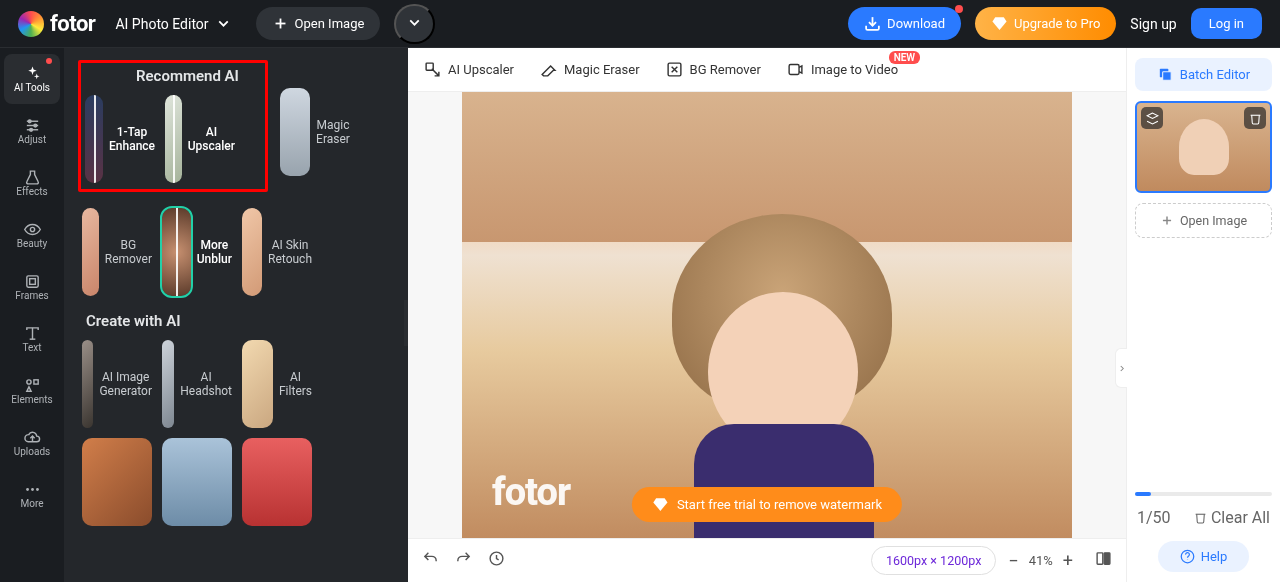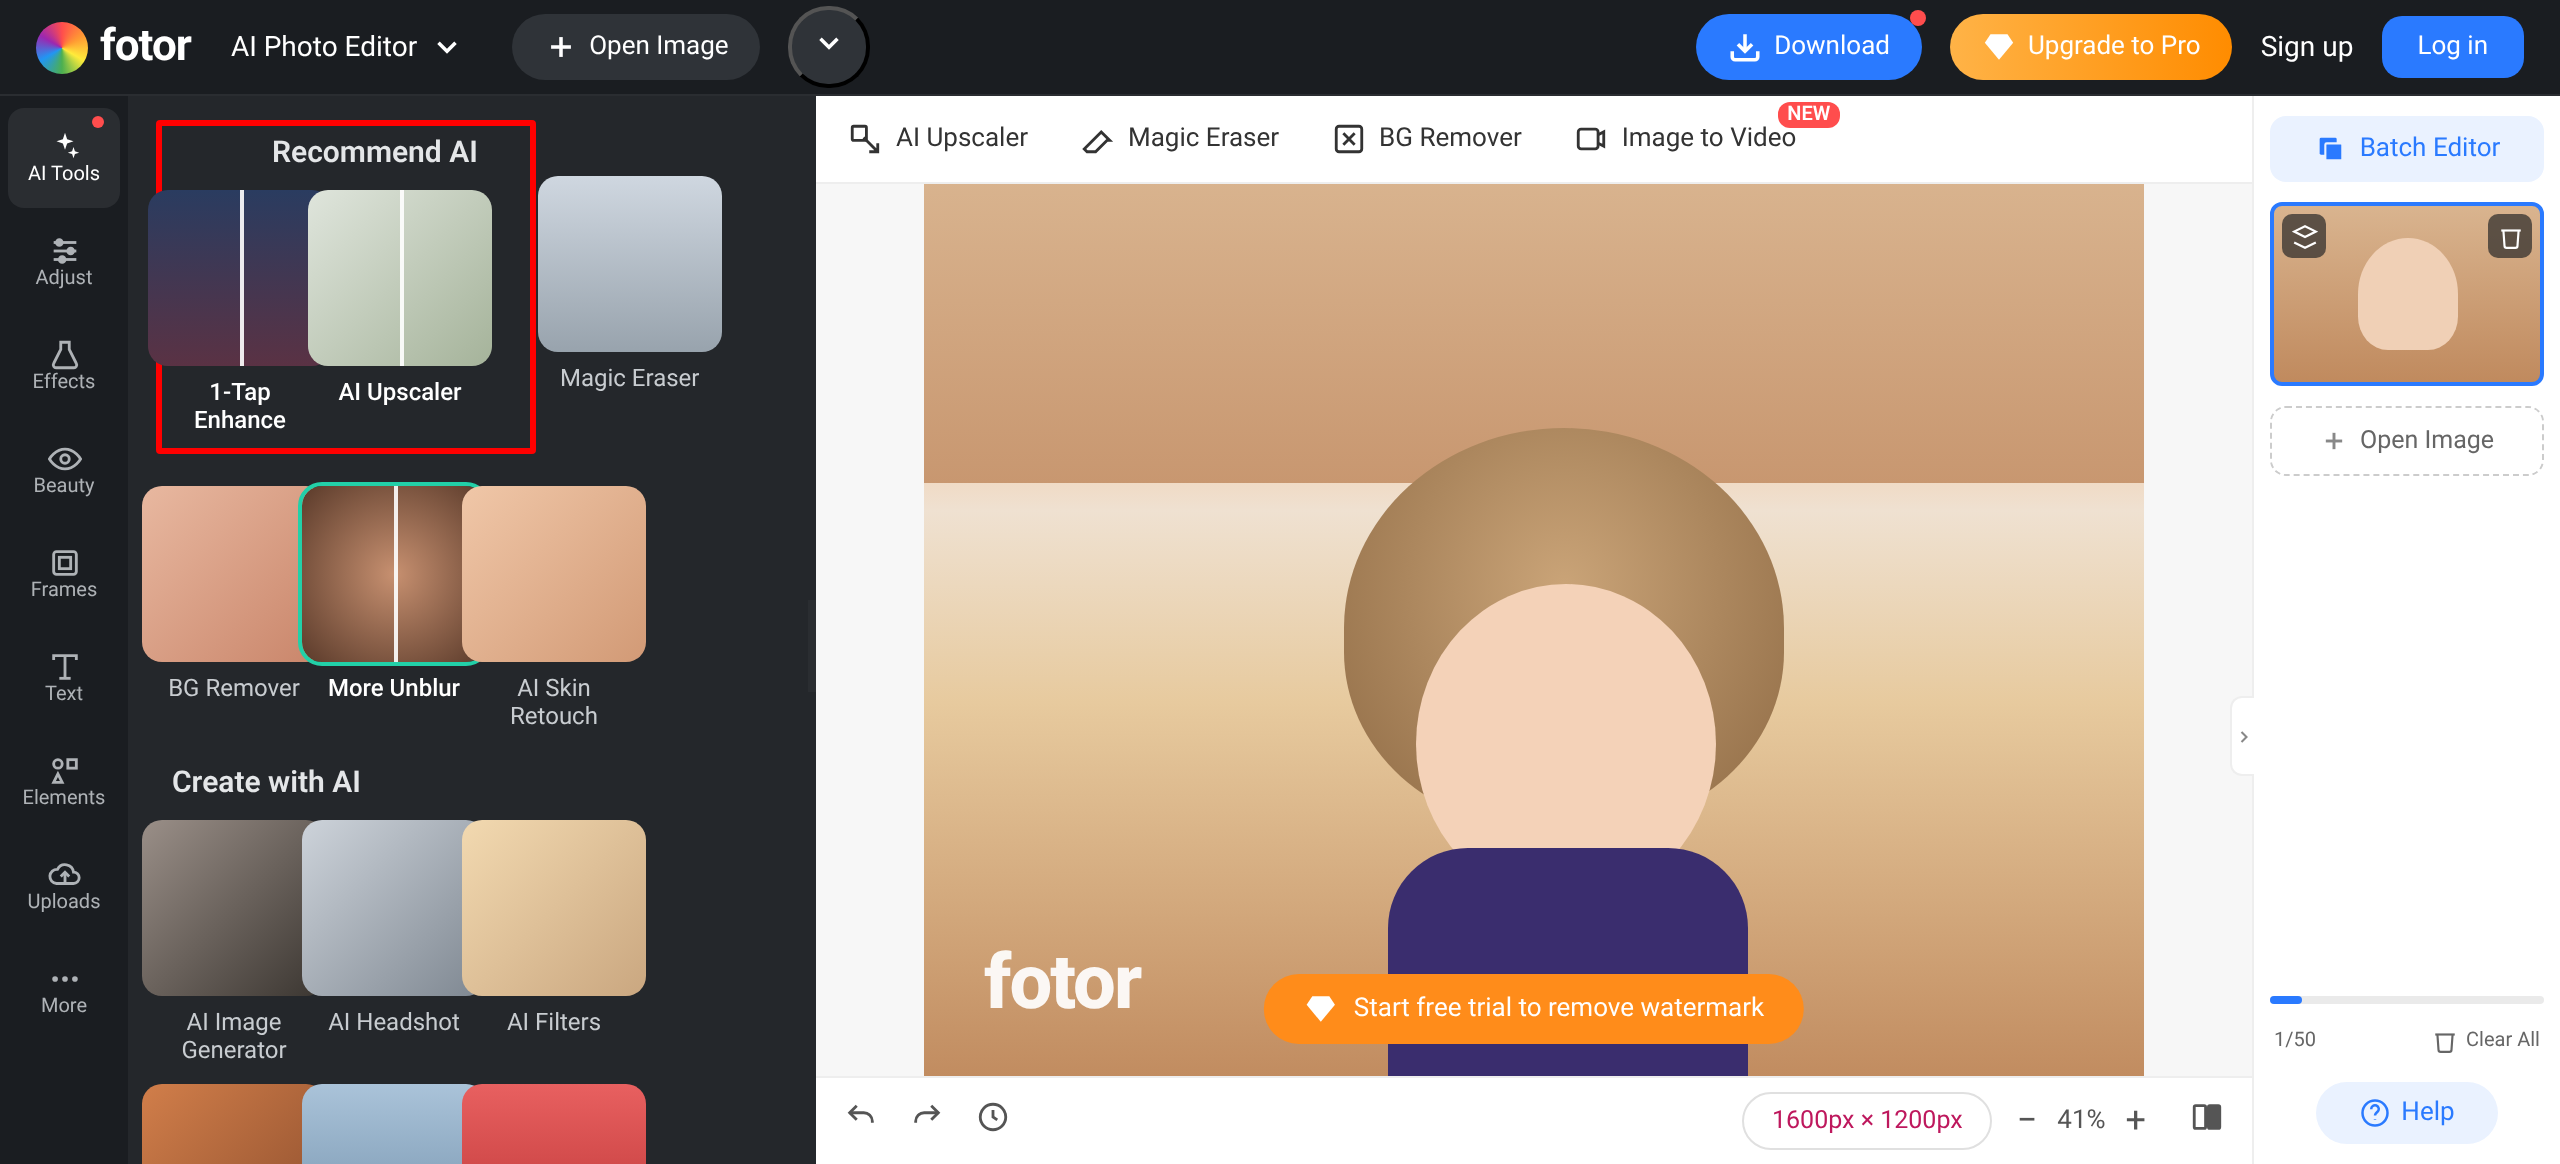--- a/index.html
+++ b/index.html
@@ -28,21 +28,21 @@
 .rail-item .rail-label { font-size: 10px; color: #c8ccd0; }
 .rail-item.active .rail-label { color: #fff; }
 .rail-dot { position:absolute; top:4px; right:8px; width:6px; height:6px; background:#ff4d4d; border-radius:50%; }
 
 
 .tool-panel { position: absolute; left: 64px; top: 48px; bottom: 0; width: 344px; background: #24272b; overflow-y: auto; padding: 12px 0 16px; }
 .tool-panel::-webkit-scrollbar{width:6px;} .tool-panel::-webkit-scrollbar-thumb{background:#3a3d41;border-radius:3px;}
 .section-title { font-size: 15px; font-weight: 600; color: #e4e6e8; padding: 6px 22px 10px; }
 .highlight-box { border: 3px solid #ff0000; margin: 0 8px 6px 14px; padding: 4px 4px 6px; border-radius: 2px; display:inline-block;}
 .grid { display: flex; gap: 10px; padding: 0 18px 10px; flex-wrap: wrap; }
-.card { width: 70px; display: flex; flex-direction: column; align-items: center; gap: 6px; cursor: pointer; }
+.card { width: 70px; display: flex; align-items: center; gap: 6px; cursor: pointer; }
 .thumb { width: 92px; height: 88px; border-radius: 10px; background: linear-gradient(135deg,#556,#889); position: relative; overflow: hidden; }
 .thumb.panda { background: linear-gradient(135deg,#dfe5dc,#a5b39a);} 
 .thumb.city { background: linear-gradient(180deg,#2a3c60,#5a3244);} 
 .thumb.house { background: linear-gradient(180deg,#cfd7e0,#98a3ad);} 
 .thumb.woman { background: linear-gradient(135deg,#e8b8a0,#c9856a);} 
 .thumb.blur { background: radial-gradient(circle,#c79070,#5a3a2a);} 
 .thumb.skin { background: linear-gradient(135deg,#f0c7a8,#d29a76);} 
 .thumb.astro { background: linear-gradient(135deg,#9a8f88,#3a3530);} 
 .thumb.headshot { background: linear-gradient(135deg,#cdd3da,#7e8791);} 
 .thumb.filters { background: linear-gradient(135deg,#f2d9b0,#caa780);} 
@@ -67,35 +67,35 @@
 .child-face{ width:150px; height:160px; background:#f4d2b8; border-radius:50%; position:absolute; left:76px; top:88px;}
 .child-body{ width:180px; height:120px; background:#3a2d6e; border-radius:40px 40px 0 0; position:absolute; left:62px; bottom:0;}
 .fotor-wm { position: absolute; left: 30px; bottom: 30px; font-size: 38px; font-weight: 800; color: rgba(255,255,255,0.92); letter-spacing:-1px;}
 .trial-pill { position: absolute; left: 50%; transform: translateX(-50%); bottom: 22px; background: #ff8c1a; color: #fff; padding: 9px 20px; border-radius: 22px; font-size: 13px; display: flex; align-items: center; gap: 8px; cursor:pointer;}
 
 
 .canvas-bottom { height: 44px; display: flex; align-items: center; padding: 0 14px; gap: 12px; border-top: 1px solid #eee; background:#fff;}
 .bb-left { display:flex; gap:16px; align-items:center; color:#555;}
 .bb-icon { cursor:pointer; }
 .bb-spacer { flex:1; }
-.bb-dims { font-size:12.5px; color:#be185d; border:1px solid #e0e0e0; padding:6px 14px; border-radius:18px;}
+.bb-dims { font-size:12.5px; color:#6d28d9; border:1px solid #e0e0e0; padding:6px 14px; border-radius:18px;}
 .bb-zoom { display:flex; align-items:center; gap:10px; color:#555; font-size:13px;}
 .bb-zoom span { cursor:pointer; }
 
 
 .right-panel { position: absolute; right: 0; top: 48px; bottom: 0; width: 154px; background: #fff; border-left: 1px solid #eee; display: flex; flex-direction: column; padding: 10px 8px; }
 .batch-btn { background: #eaf2ff; color: #2a7aff; border-radius: 8px; padding: 8px 10px; font-size: 13px; display: flex; align-items: center; gap: 6px; justify-content:center; cursor: pointer; margin-bottom: 10px; }
 .rp-thumb { width: 100%; height: 92px; border: 2px solid #2a7aff; border-radius: 6px; background: linear-gradient(180deg,#d9b48f,#c08a5e); position: relative; margin-bottom: 10px; display:flex;align-items:center;justify-content:center;}
 .rp-thumb .mini-child{width:50px;height:56px;background:#f0d0b6;border-radius:50% 50% 30% 30%;}
 .rp-thumb .ovl { position:absolute; top:4px; width:22px; height:22px; background:rgba(40,40,40,0.7); border-radius:5px; display:flex; align-items:center; justify-content:center; color:#fff;}
 .rp-thumb .ovl.left{left:4px;} .rp-thumb .ovl.right{right:4px;}
 .rp-open { border: 1px dashed #ccc; border-radius: 8px; padding: 8px; font-size: 12.5px; color: #666; display:flex; justify-content:center; align-items:center; gap:6px; cursor:pointer;}
 .rp-spacer { flex:1; }
 .rp-collapse { position:absolute; left:-12px; top:300px; width:12px; height:40px; background:#fff; border:1px solid #eee; border-right:none; border-radius:6px 0 0 6px; display:flex;align-items:center;justify-content:center; color:#888; cursor:pointer;}
-.rp-bottom { display:flex; align-items:center; justify-content:space-between; font-size:10px; color:#666; padding:4px 2px 8px;}
+.rp-bottom { display:flex; align-items:center; justify-content:space-between; font-size:16px; color:#666; padding:4px 2px 8px;}
 .rp-scroll{ height:4px; background:#eaeaea; border-radius:3px; position:relative; margin-bottom:8px;}
 .rp-scroll::before{content:"";position:absolute;left:0;top:0;height:100%;width:16px;background:#2a7aff;border-radius:3px;}
 .help-btn { align-self:center; background:#eaf2ff; color:#2a7aff; border-radius:18px; padding:7px 22px; font-size:13px; display:flex; align-items:center; gap:6px; cursor:pointer; margin-top:6px;}
 
 .icon-svg{width:17px;height:17px;flex-shrink:0;}
 </style>
 </head>
 <body>
 
 <div class="header">

